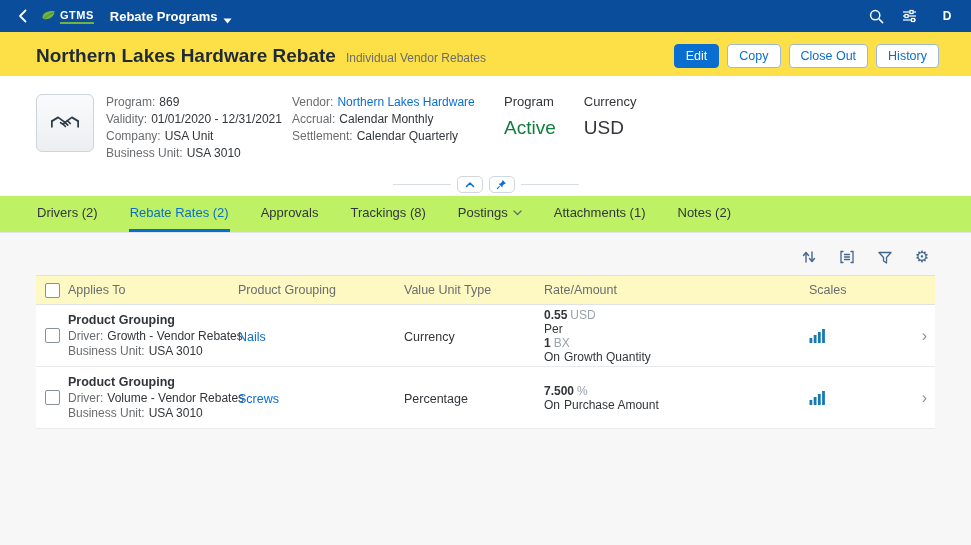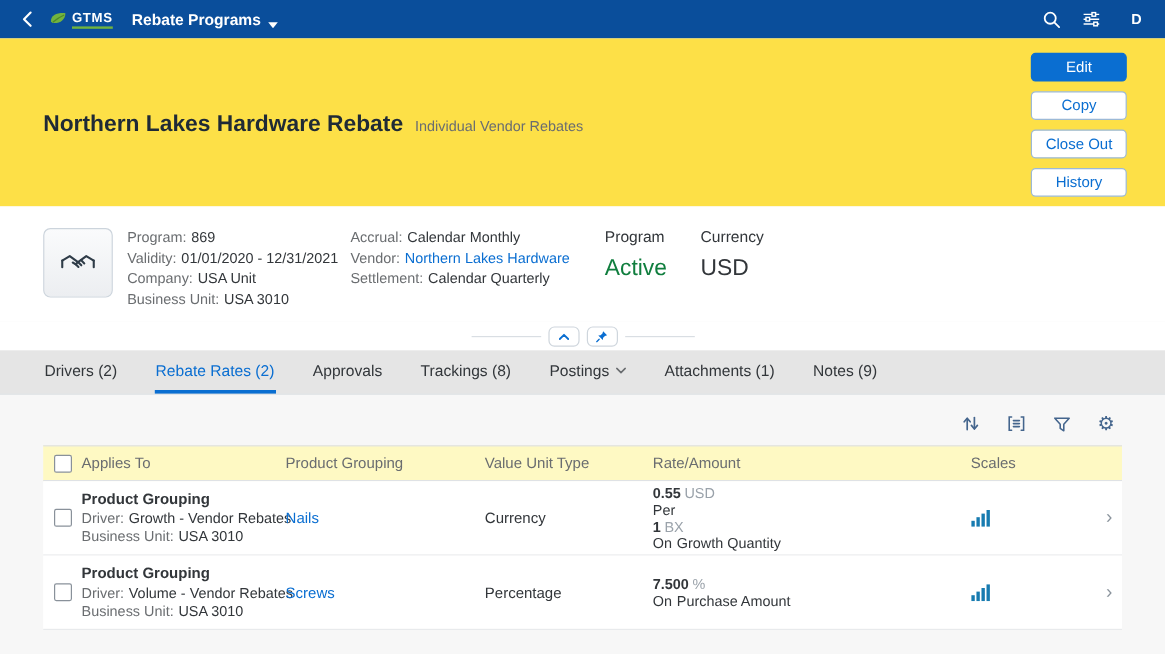--- a/index.html
+++ b/index.html
@@ -15,21 +15,21 @@
   .shell-title { display:flex; align-items:flex-end; gap:6px; cursor:pointer; }
   .shell-title span { font-size:13px; font-weight:bold; }
   .shell-right { margin-left:auto; display:flex; align-items:center; gap:18px; }
   .avatar { width:24px; height:24px; border-radius:50%; background:#10396a; color:#fff; font-size:12px; font-weight:bold; display:flex; align-items:center; justify-content:center; }
 
   
   .title-row { background:#fde047; display:flex; align-items:center; padding:12px 32px 8px 36px; }
   .title-text { display:flex; align-items:baseline; gap:10px; }
   .obj-title { font-size:19px; color:#1f2a36; font-weight:600; }
   .obj-subtitle { font-size:12px; color:#6a6d70; }
-  .actions { margin-left:auto; display:flex; gap:8px;flex-direction:column; }
+  .actions { margin-left:auto; display:flex; gap:8px; }
   .btn { height:24px; padding:0 11px; font-size:12.5px; border-radius:4px; border:1px solid #9cb9d6; background:#fff; color:#0a6ed1; cursor:pointer; font-family:"Liberation Sans", sans-serif; }
   .btn.primary { background:#0a6ed1; border-color:#0a6ed1; color:#fff; }
 
   
   .obj-header { background:#fff; display:flex; align-items:flex-start; padding:18px 36px 10px 36px; }
   .icon-tile { width:58px; height:58px; border:1px solid #ccd4dc; border-radius:6px; background:linear-gradient(#fafbfc,#eceef1); display:flex; align-items:center; justify-content:center; margin-right:12px; flex:0 0 auto; }
   .kv-col { width:180px; margin-right:6px; }
   .kv-col.second { width:186px; margin-right:26px; }
   .kv { font-size:12px; line-height:17px; white-space:nowrap; }
   .kv .lbl { color:#6a6d70; margin-right:4px; }
@@ -39,21 +39,21 @@
   .fact .fact-label { font-size:13px; color:#32363a; }
   .fact .fact-value { font-size:19px; margin-top:8px; color:#32363a; }
   .fact .fact-value.positive { color:#107e3e; }
 
   
   .collapse-row { background:#fff; height:24px; display:flex; align-items:center; justify-content:center; gap:6px; }
   .collapse-row .rule { width:58px; height:1px; background:#d9dee3; }
   .mini-btn { width:26px; height:17px; background:#fff; border:1px solid #cfd6dd; border-radius:5px; color:#0a6ed1; display:flex; align-items:center; justify-content:center; cursor:pointer; padding:0; }
 
   
-  .tabs { background:#e5e5e5; display:flex; gap:30px; padding:0 36px; border-bottom:1px solid #e2e5e8; }
+  .tabs { background:#bef264; display:flex; gap:30px; padding:0 36px; border-bottom:1px solid #e2e5e8; }
   .tab { font-size:13px; color:#32363a; padding:9px 1px; cursor:pointer; display:flex; align-items:center; gap:5px; border-bottom:3px solid transparent; }
   .tab.selected { color:#0a6ed1; border-bottom-color:#0a6ed1; }
 
   
   .content { padding:0 36px; }
   .tbl-toolbar { display:flex; justify-content:flex-end; align-items:center; gap:22px; padding:16px 6px 10px 0; color:#44658d; }
   .tool-btn { background:none; border:none; cursor:pointer; color:#44658d; display:flex; align-items:center; padding:0; }
   .gear-glyph { font-size:16px; line-height:16px; font-family:"DejaVu Sans", sans-serif; }
 
   .thead { display:flex; align-items:center; background:#fef9c3; border-top:1px solid #dfe2e5; border-bottom:1px solid #dfe2e5; height:30px; font-size:12.5px; color:#6a6d70; }
@@ -147,22 +147,22 @@
         <path d="M1.5 8.5 v4.5 M22.5 8.5 v4.5"></path>
       </svg>
     </div>
     <div class="kv-col">
       <div class="kv"><span class="lbl">Program:</span><span class="val">869</span></div>
       <div class="kv"><span class="lbl">Validity:</span><span class="val">01/01/2020 - 12/31/2021</span></div>
       <div class="kv"><span class="lbl">Company:</span><span class="val">USA Unit</span></div>
       <div class="kv"><span class="lbl">Business Unit:</span><span class="val">USA 3010</span></div>
     </div>
     <div class="kv-col second">
+      <div class="kv"><span class="lbl">Vendor:</span><span class="val link">Northern Lakes Hardware</span></div>
       <div class="kv"><span class="lbl">Accrual:</span><span class="val">Calendar Monthly</span></div>
-      <div class="kv"><span class="lbl">Vendor:</span><span class="val link">Northern Lakes Hardware</span></div>
       <div class="kv"><span class="lbl">Settlement:</span><span class="val">Calendar Quarterly</span></div>
     </div>
     <div class="fact">
       <div class="fact-label">Program</div>
       <div class="fact-value positive">Active</div>
     </div>
     <div class="fact">
       <div class="fact-label">Currency</div>
       <div class="fact-value">USD</div>
     </div>
@@ -200,21 +200,21 @@
     <div class="tab">
       <span>Postings</span>
       <svg width="9" height="6" viewBox="0 0 9 6" fill="none">
           <polyline points="1,1 4.5,4.5 8,1" stroke="#6a6d70" stroke-width="1.3" stroke-linecap="round" stroke-linejoin="round"></polyline>
         </svg>
     </div>
     <div class="tab">
         <span>Attachments (1)</span>
       </div>
     <div class="tab">
-        <span>Notes (9)</span>
+        <span>Notes (2)</span>
       </div>
   </nav>
 
   <div class="content">
 
     <div class="tbl-toolbar">
       <button class="tool-btn">
         <svg width="16" height="16" viewBox="0 0 16 16" fill="none" stroke="currentColor" stroke-width="1.4" stroke-linecap="round" stroke-linejoin="round">
             <line x1="5" y1="13" x2="5" y2="4"></line>
             <polyline points="2.5,6.5 5,3.5 7.5,6.5"></polyline>

